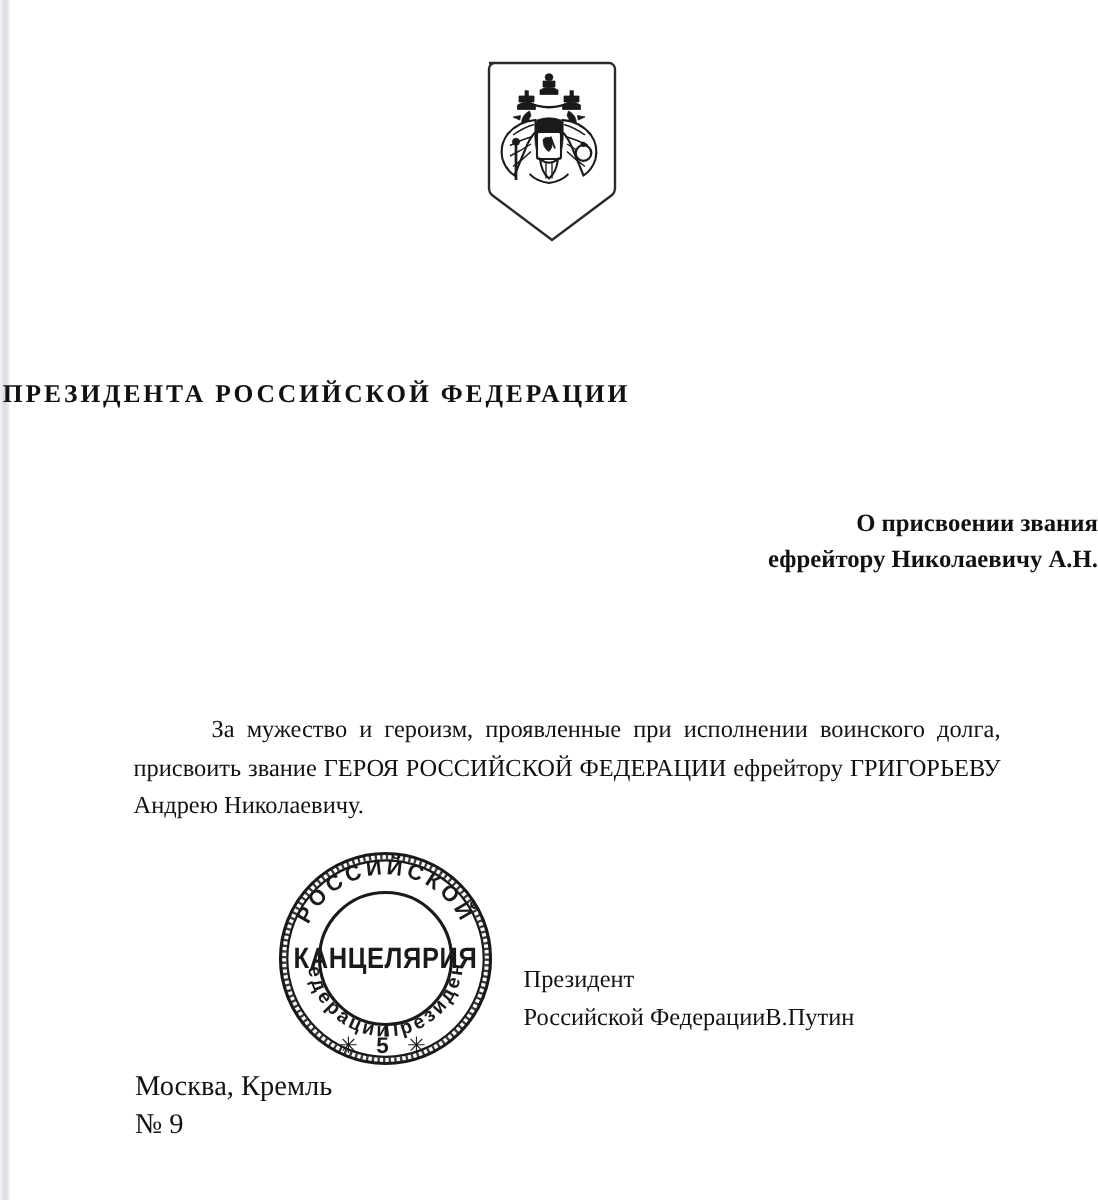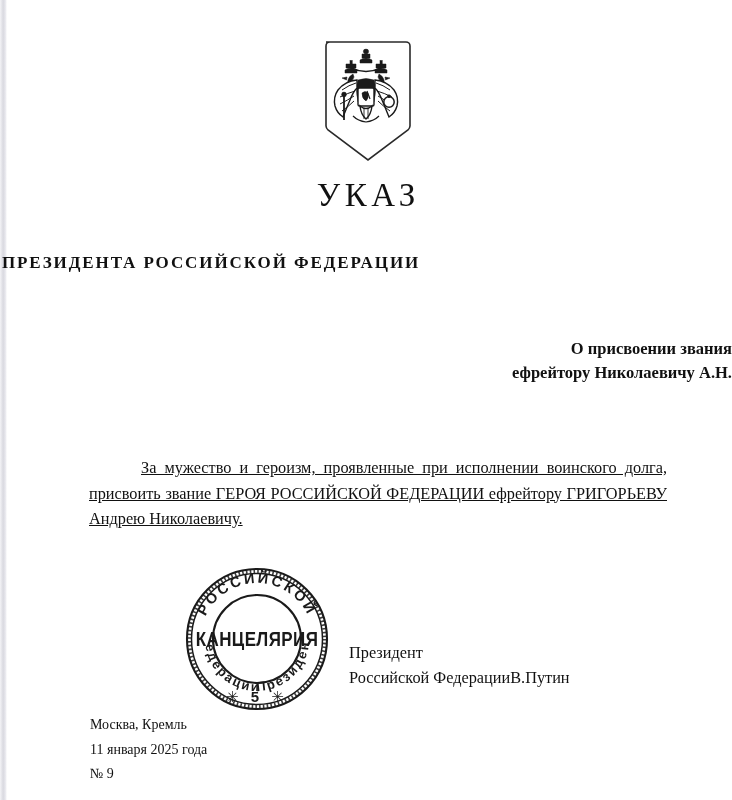--- a/index.html
+++ b/index.html
@@ -88,28 +88,27 @@
     font-weight: 700;
     margin-left: 14px;
   }
   .subject div { white-space: nowrap; }
 
   
   .body-text {
     position: absolute;
     left: 89px;
     width: 578px;
-    top: 455px;
+    top: 473px;
     font-size: 16.3px;
     line-height: 25.5px;
     text-align: justify;
     text-align-last: left;
     text-indent: 52px;
     hyphens: none;
-    text-decoration: underline;
   }
 
   
   .signature {
     position: absolute;
     left: 349px;
     top: 640px;
     font-size: 16.3px;
     line-height: 25px;
     white-space: nowrap;
@@ -127,21 +126,21 @@
     width: 148px;
     height: 148px;
   }
   .seal svg { display: block; width: 148px; height: 148px; }
 
   
   .footer {
     position: absolute;
     left: 90px;
     top: 713px;
-    font-size: 14px;
+    font-size: 19px;
     line-height: 24.5px;
   }
   .footer div { white-space: nowrap; }
 </style>
 </head>
 <body>
 
 <div class="page">
 
   <div class="edge-strip"></div>
@@ -192,21 +191,20 @@
         <line x1="47" y1="55" x2="50" y2="63" stroke-width="1.2"></line>
 
         <path d="M40 70 q6 5 12 0 q-1 9 -6 13 q-5 -4 -6 -13 z" fill="#ffffff" stroke-width="1.4"></path>
         <path d="M44 72 v11 M48 72 v11" fill="none" stroke-width="0.9"></path>
 
         <path d="M33 80 q5 5 13 6 q8 -1 13 -6" fill="none" stroke-width="1.2"></path>
       </g>
     </svg>
   </div>
 
-  <div class="doc-title">УКАЗ</div>
 
   <div class="doc-subtitle">ПРЕЗИДЕНТА РОССИЙСКОЙ ФЕДЕРАЦИИ</div>
 
   <div class="subject">
     <div>О присвоении звания</div>
     <div>ефрейтору Николаевичу А.Н.</div>
   </div>
 
   <div class="body-text">За мужество и героизм, проявленные при исполнении воинского долга, присвоить звание ГЕРОЯ РОССИЙСКОЙ ФЕДЕРАЦИИ ефрейтору ГРИГОРЬЕВУ Андрею Николаевичу.</div>
 
@@ -245,17 +243,16 @@
 
   <div class="signature">
     <div>Президент</div>
     <div class="sig-line2">
       <span>Российской Федерации</span><span class="sig-name">В.Путин</span>
     </div>
   </div>
 
   <div class="footer">
     <div>Москва, Кремль</div>
-    <div>11 января 2025 года</div>
     <div>№ 9</div>
   </div>
 
 </div>
 
 </body></html>

